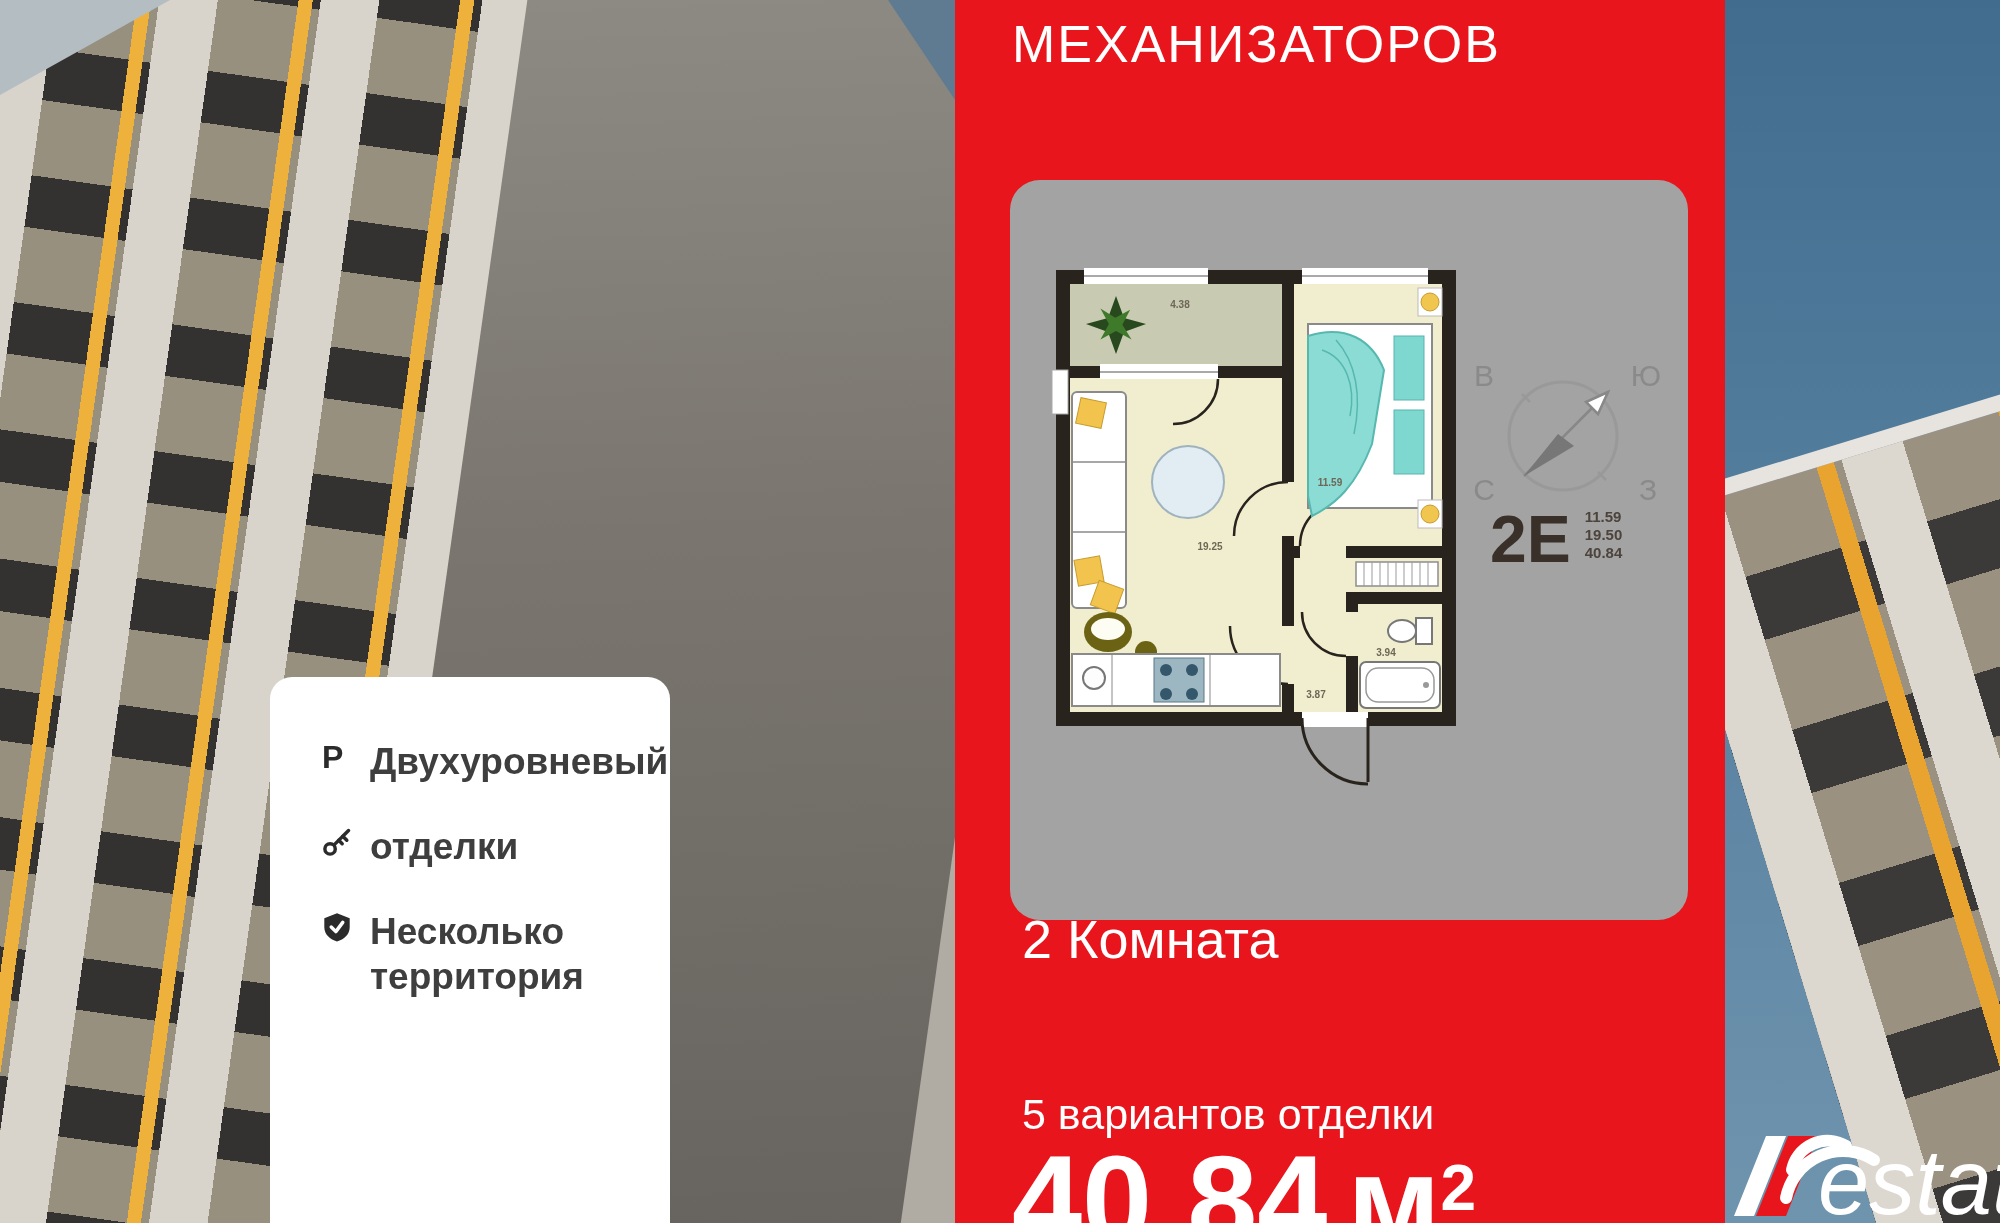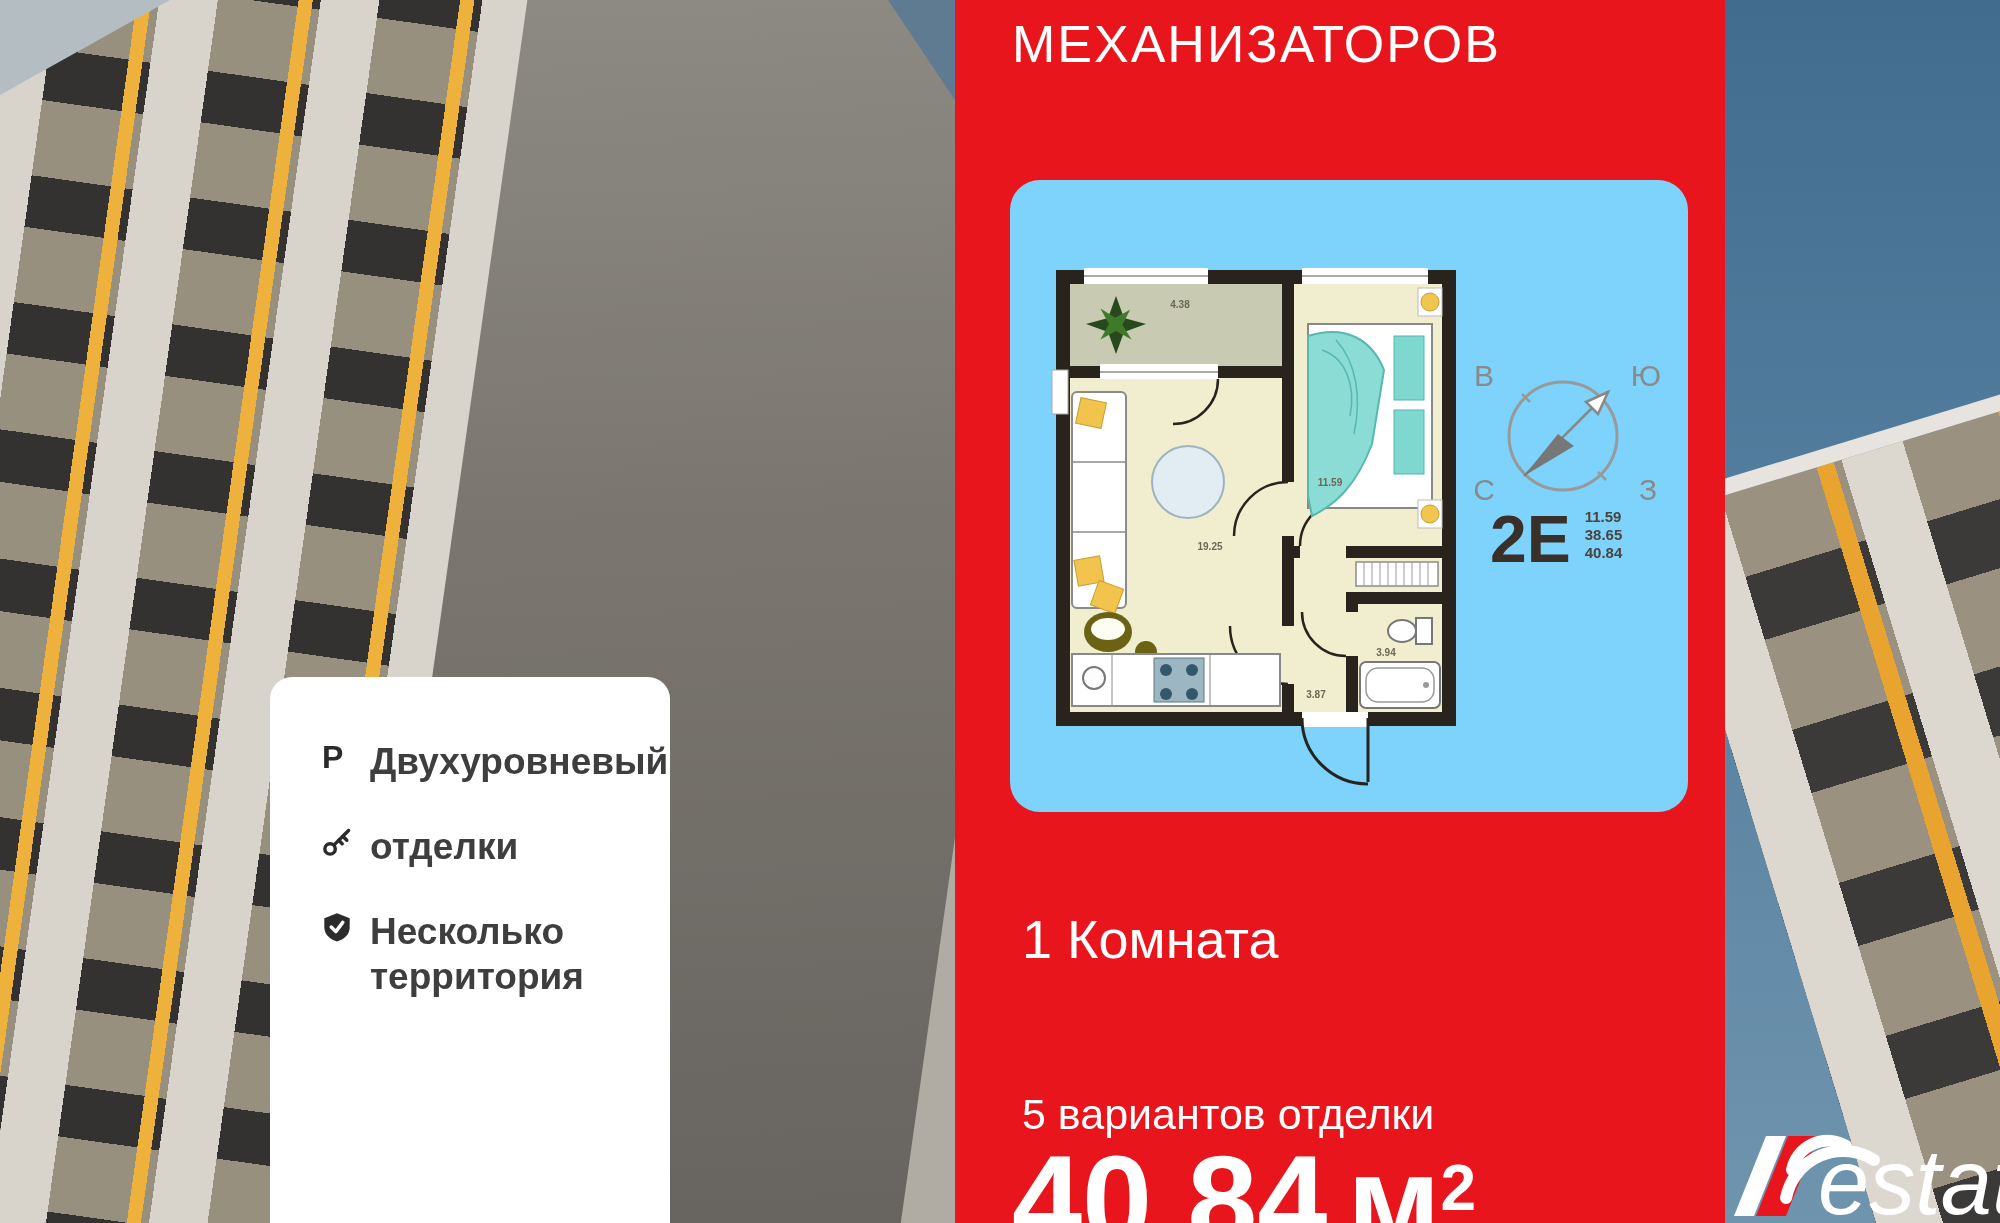--- a/index.html
+++ b/index.html
@@ -34,21 +34,21 @@
       repeating-linear-gradient(90deg,rgba(0,0,0,0) 0 164px,#e8a42e 164px 182px,rgba(0,0,0,0) 182px 190px),
       repeating-linear-gradient(0deg,#3b3a38 0 66px,#9a9181 66px 160px);}
 
   
   .banner{left:955px;top:0;width:770px;height:1223px;background:#e8151c;}
   .title-line{color:#fff;font-weight:400;font-size:52px;line-height:1;white-space:nowrap;}
   .title-1{left:1012px;top:-50px;letter-spacing:32px;}
   .title-2{left:1012px;top:18px;letter-spacing:2px;}
 
   
-  .plan-card{left:1010px;top:180px;width:678px;height:632px;background:#7dd3fc;border-radius:30px;}
+  .plan-card{left:1010px;top:180px;width:678px;height:740px;background:#a3a3a3;border-radius:30px;}
   .unit-row{left:480px;top:326px;display:flex;align-items:flex-start;}
   .unit-type{font-size:66px;font-weight:700;color:#39302a;line-height:1;}
   .unit-areas{margin-left:14px;padding-top:2px;font-size:15px;font-weight:700;
     color:#4c443c;line-height:18px;}
   .unit-areas span{display:block;}
 
   
   .banner-text{color:#fff;white-space:nowrap;}
   .rooms{left:1022px;top:908px;font-size:54px;}
   .finishes{left:1022px;top:1070px;font-size:43px;margin-top:20px;}
@@ -226,27 +226,27 @@
     <line x1="138" y1="142" x2="146" y2="150" stroke="#999" stroke-width="2.5"></line>
     <line x1="64" y1="146" x2="148" y2="62" stroke="#888" stroke-width="2.5"></line>
     <polygon points="64,146 98,104 114,116" fill="#777"></polygon>
     <polygon points="148,62 126,72 138,84" fill="#fff" stroke="#888" stroke-width="2.5"></polygon>
   </svg>
 
   <div class="abs unit-row">
     <div class="unit-type">2Е</div>
     <div class="unit-areas">
       <span>11.59</span>
-      <span>38.65</span>
+      <span>19.50</span>
       <span>40.84</span>
     </div>
   </div>
 </div>
 
-<div class="abs banner-text rooms">1 Комната</div>
+<div class="abs banner-text rooms">2 Комната</div>
 <div class="abs banner-text finishes">5 вариантов отделки</div>
 <div class="abs banner-text area">
   <span>40.84</span><span class="unit">м</span><span class="sup">2</span>
 </div>
 
 <div class="abs features">
 
 
   <div class="feature">
     <span class="ficon picon">Р</span>

